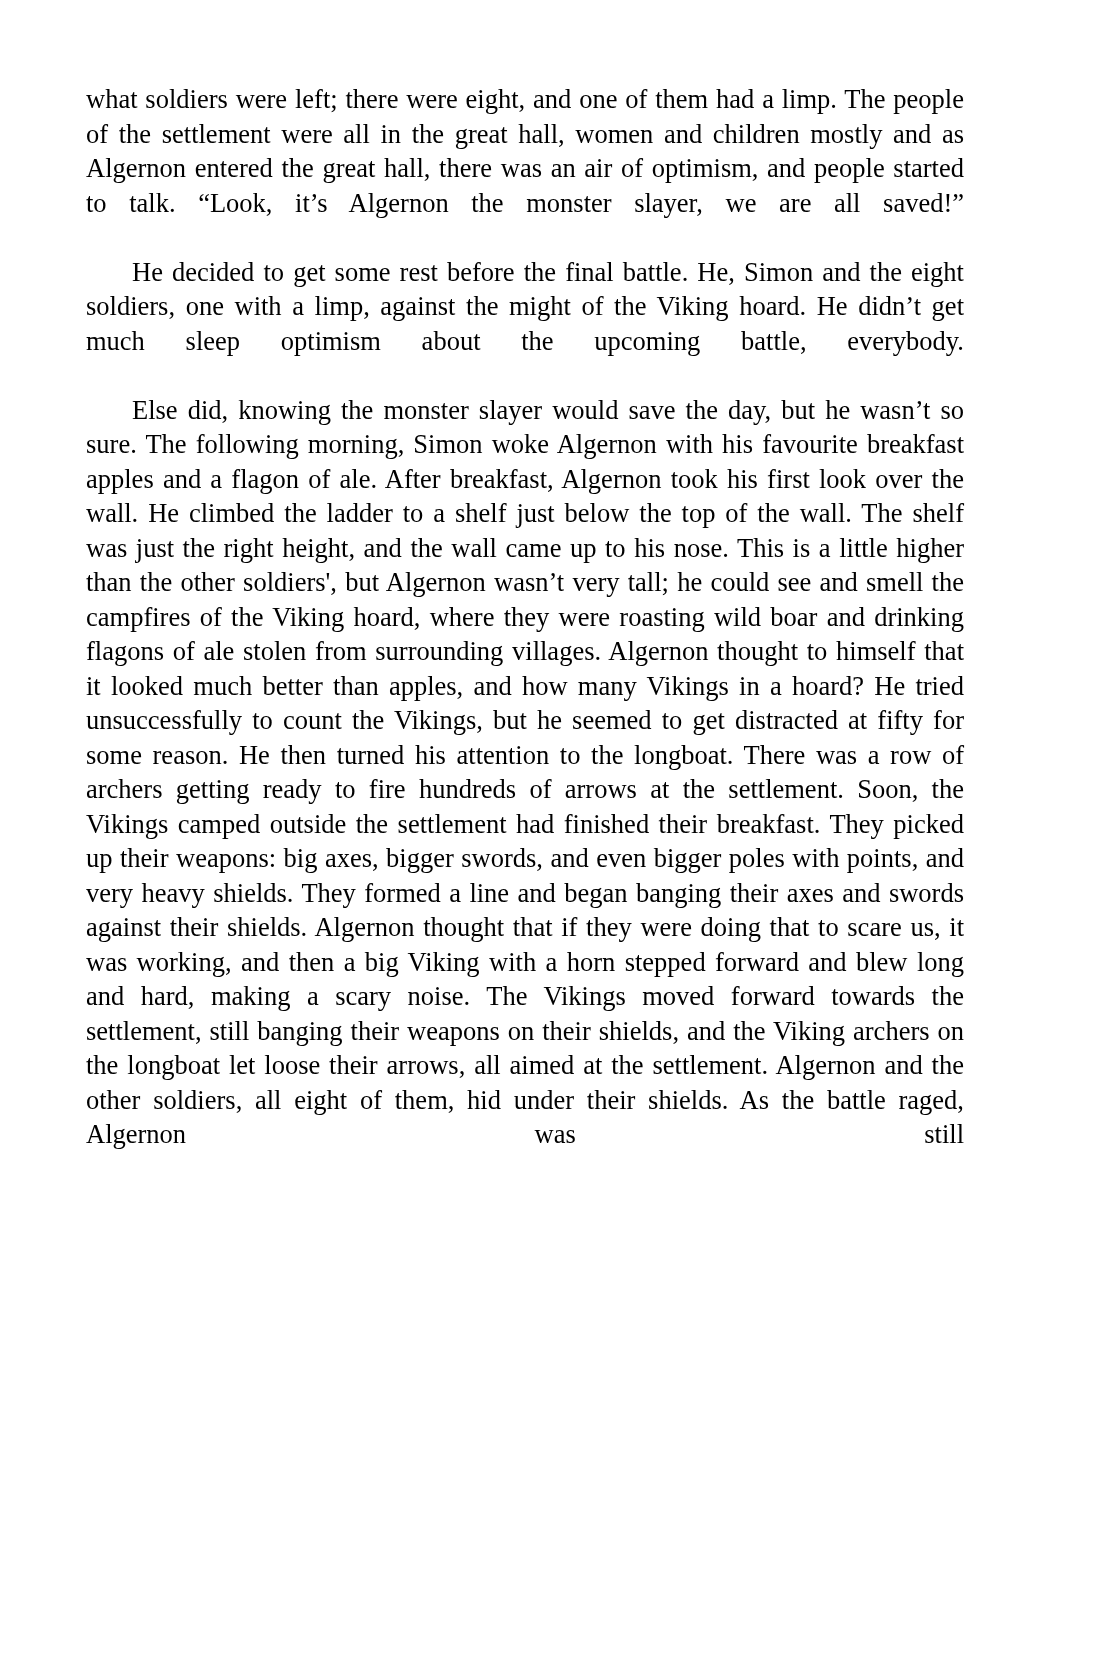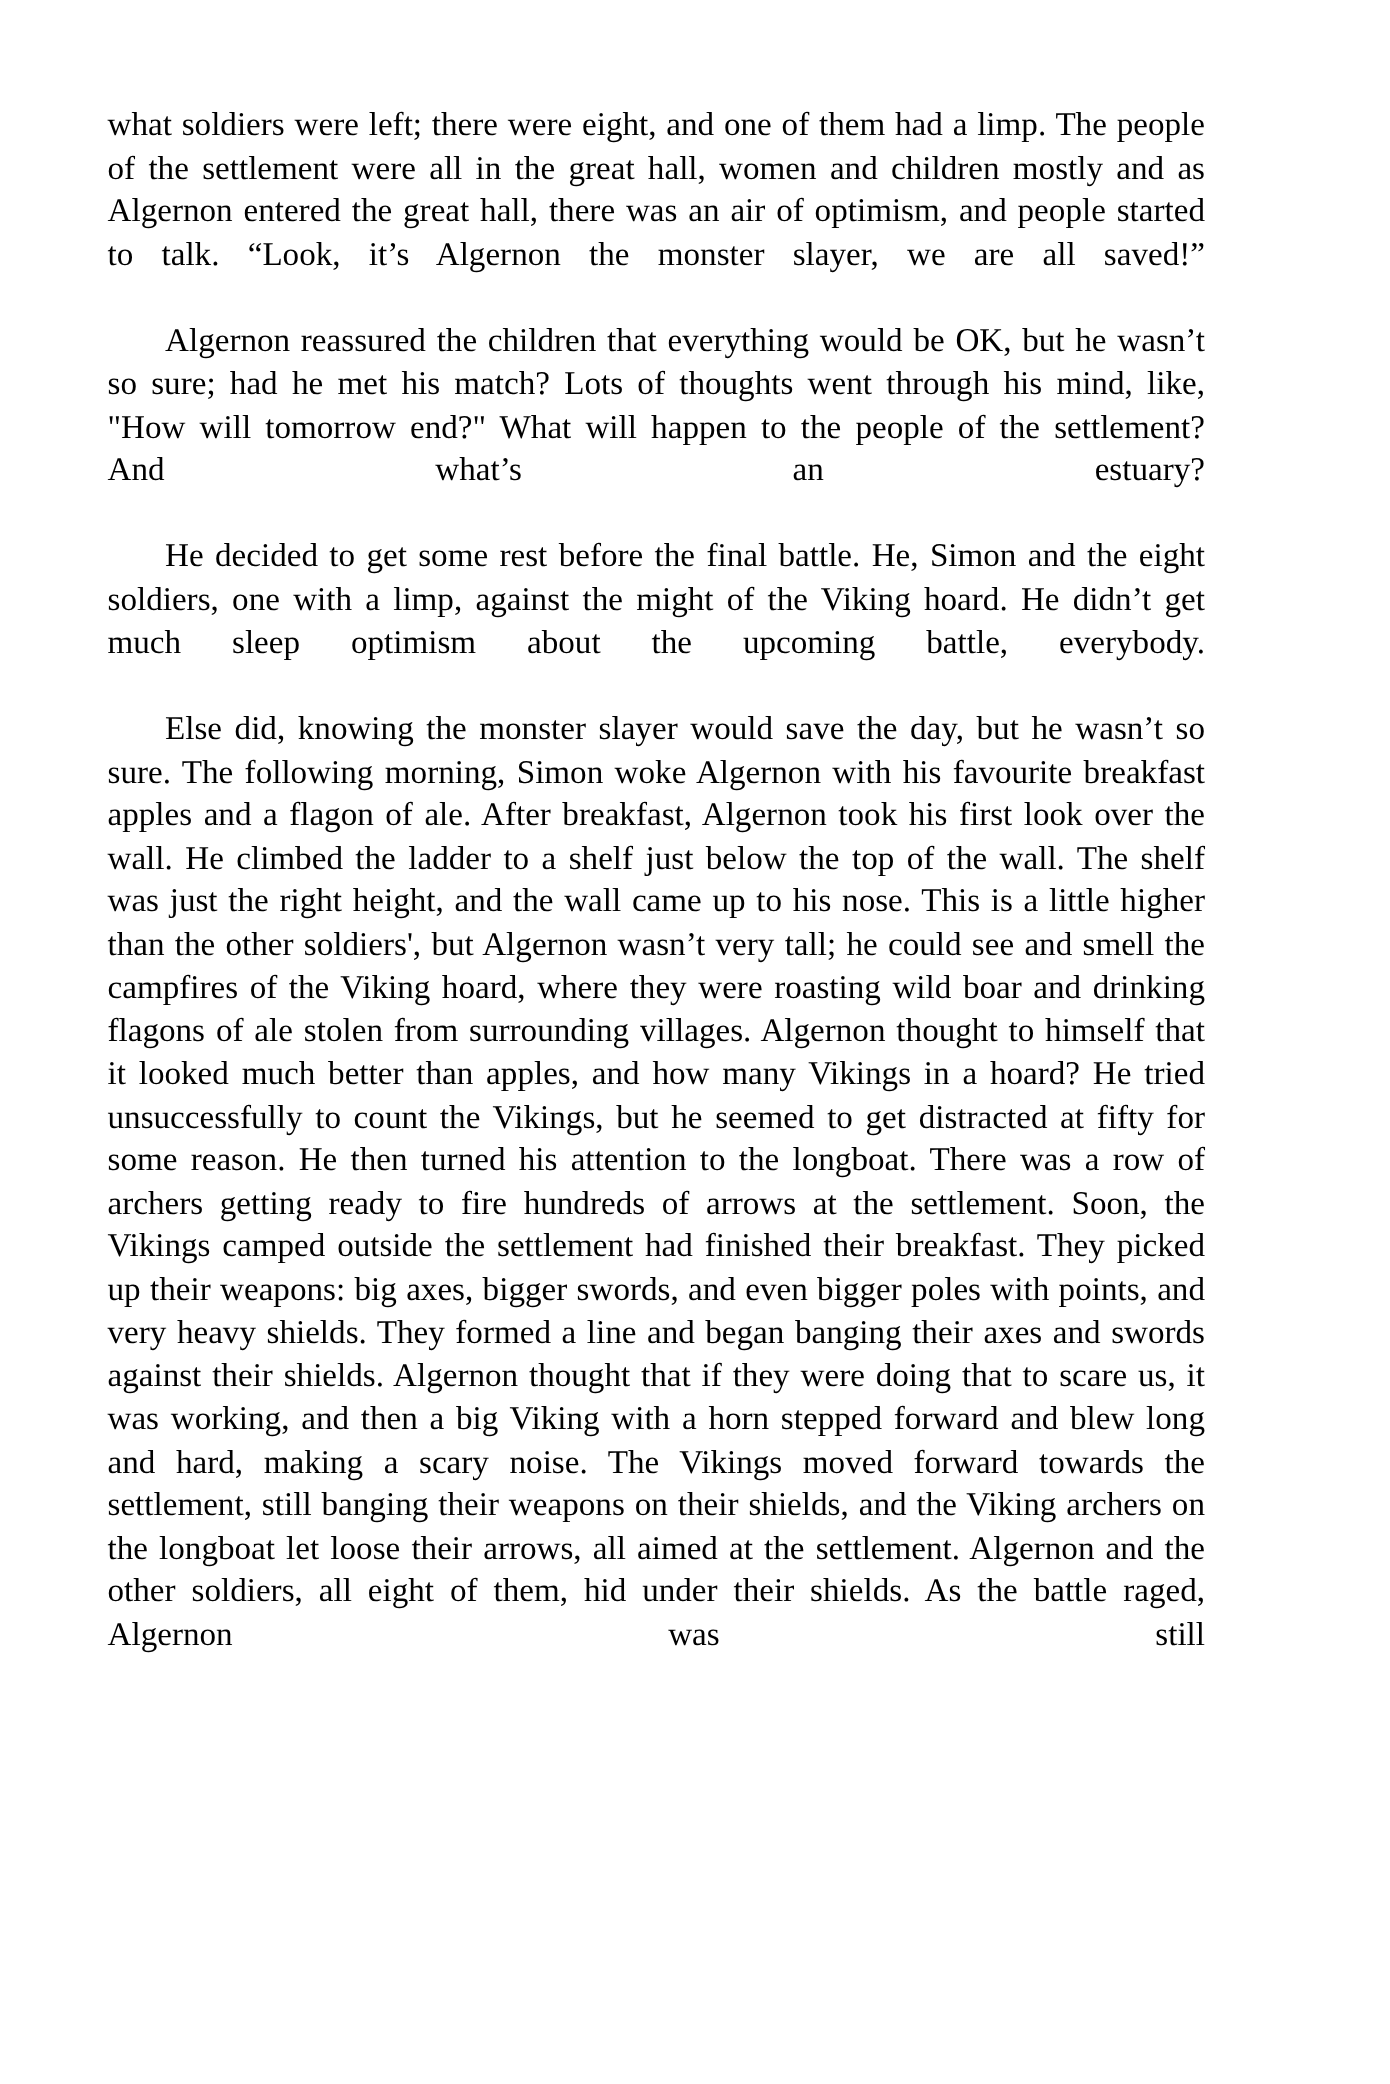--- a/index.html
+++ b/index.html
@@ -48,17 +48,16 @@
     display: inline-block;
     width: 100%;
   }
 </style>
 </head>
 <body>
 
 <div class="page">
   <div class="text-column">
     <p class="para">what soldiers were left; there were eight, and one of them had a limp. The people of the settlement were all in the great hall, women and children mostly and as Algernon entered the great hall, there was an air of optimism, and people started to talk. “Look, it’s Algernon the monster slayer, we are all saved!”</p>
-    <p class="para">Algernon reassured the children that everything would be OK, but he wasn’t so sure; had he met his match? Lots of thoughts went through his mind, like, "How will tomorrow end?" What will happen to the people of the settlement? And what’s an estuary?</p>
     <p class="para">He decided to get some rest before the final battle. He, Simon and the eight soldiers, one with a limp, against the might of the Viking hoard. He didn’t get much sleep optimism about the upcoming battle, everybody.</p>
     <p class="para">Else did, knowing the monster slayer would save the day, but he wasn’t so sure. The following morning, Simon woke Algernon with his favourite breakfast apples and a flagon of ale. After breakfast, Algernon took his first look over the wall. He climbed the ladder to a shelf just below the top of the wall. The shelf was just the right height, and the wall came up to his nose. This is a little higher than the other soldiers', but Algernon wasn’t very tall; he could see and smell the campfires of the Viking hoard, where they were roasting wild boar and drinking flagons of ale stolen from surrounding villages. Algernon thought to himself that it looked much better than apples, and how many Vikings in a hoard? He tried unsuccessfully to count the Vikings, but he seemed to get distracted at fifty for some reason. He then turned his attention to the longboat. There was a row of archers getting ready to fire hundreds of arrows at the settlement. Soon, the Vikings camped outside the settlement had finished their breakfast. They picked up their weapons: big axes, bigger swords, and even bigger poles with points, and very heavy shields. They formed a line and began banging their axes and swords against their shields. Algernon thought that if they were doing that to scare us, it was working, and then a big Viking with a horn stepped forward and blew long and hard, making a scary noise. The Vikings moved forward towards the settlement, still banging their weapons on their shields, and the Viking archers on the longboat let loose their arrows, all aimed at the settlement. Algernon and the other soldiers, all eight of them, hid under their shields. As the battle raged, Algernon was still</p>
   </div>
 </div>
 
 </body></html>

